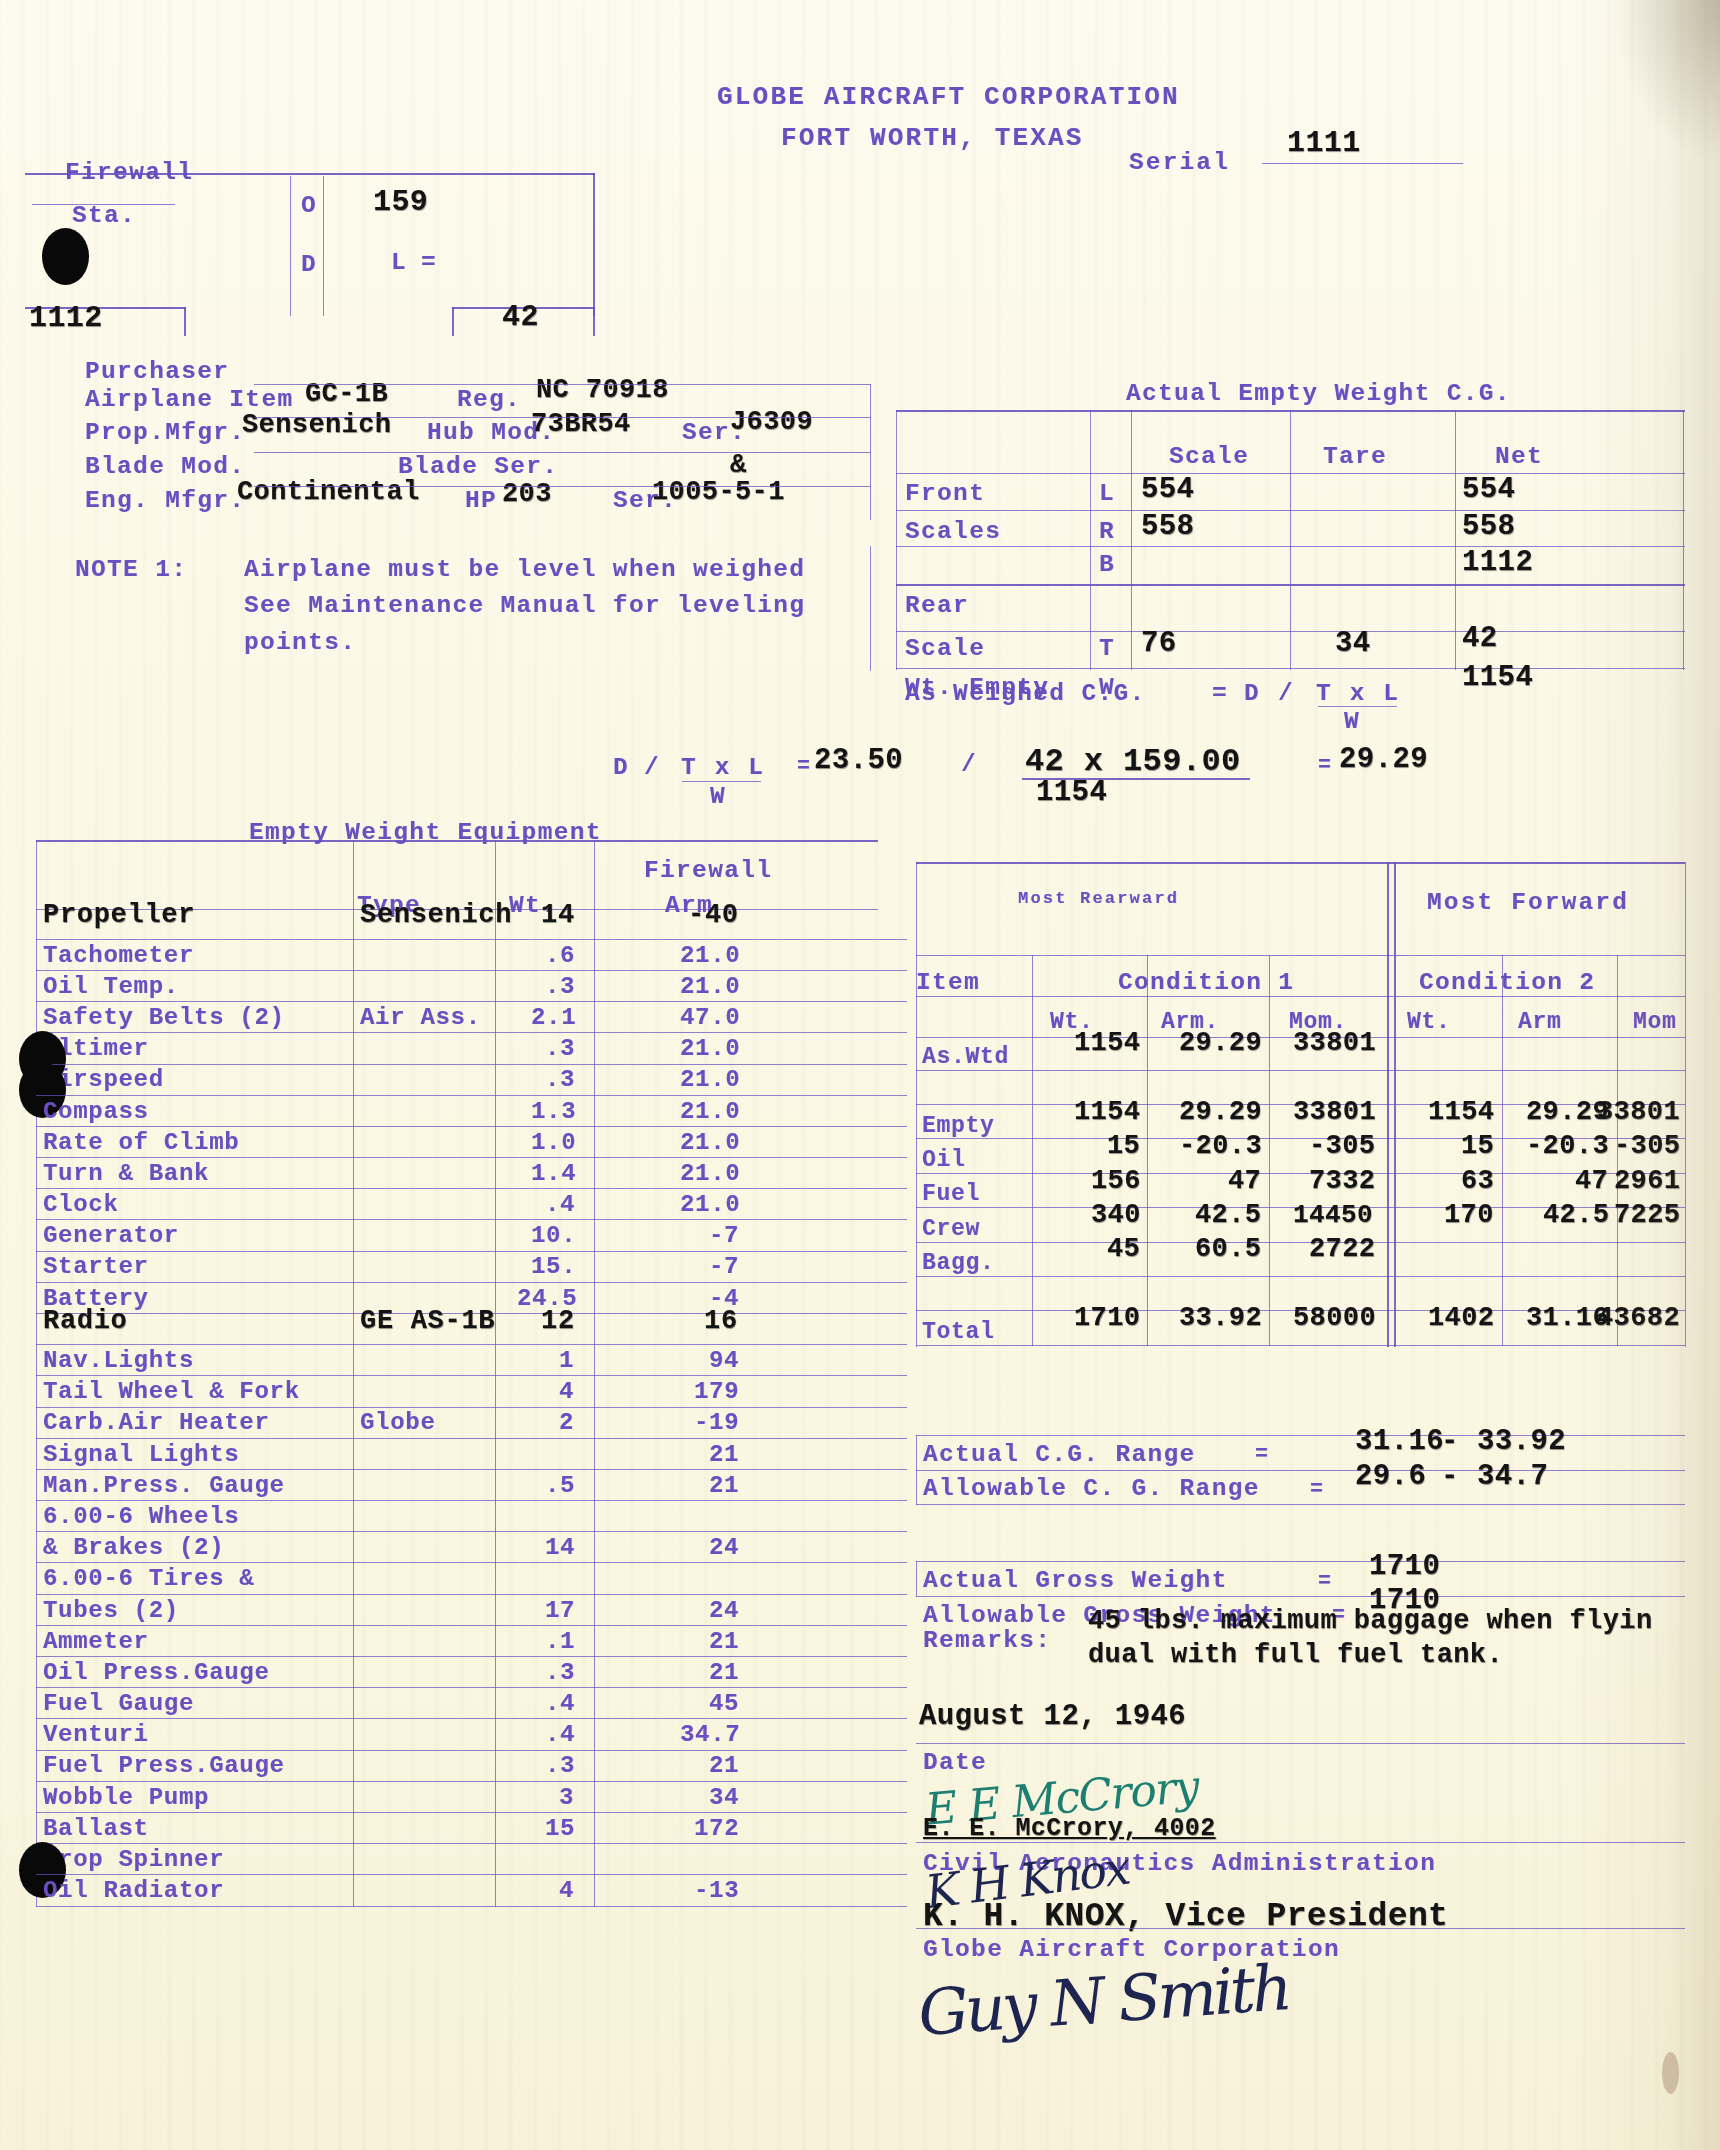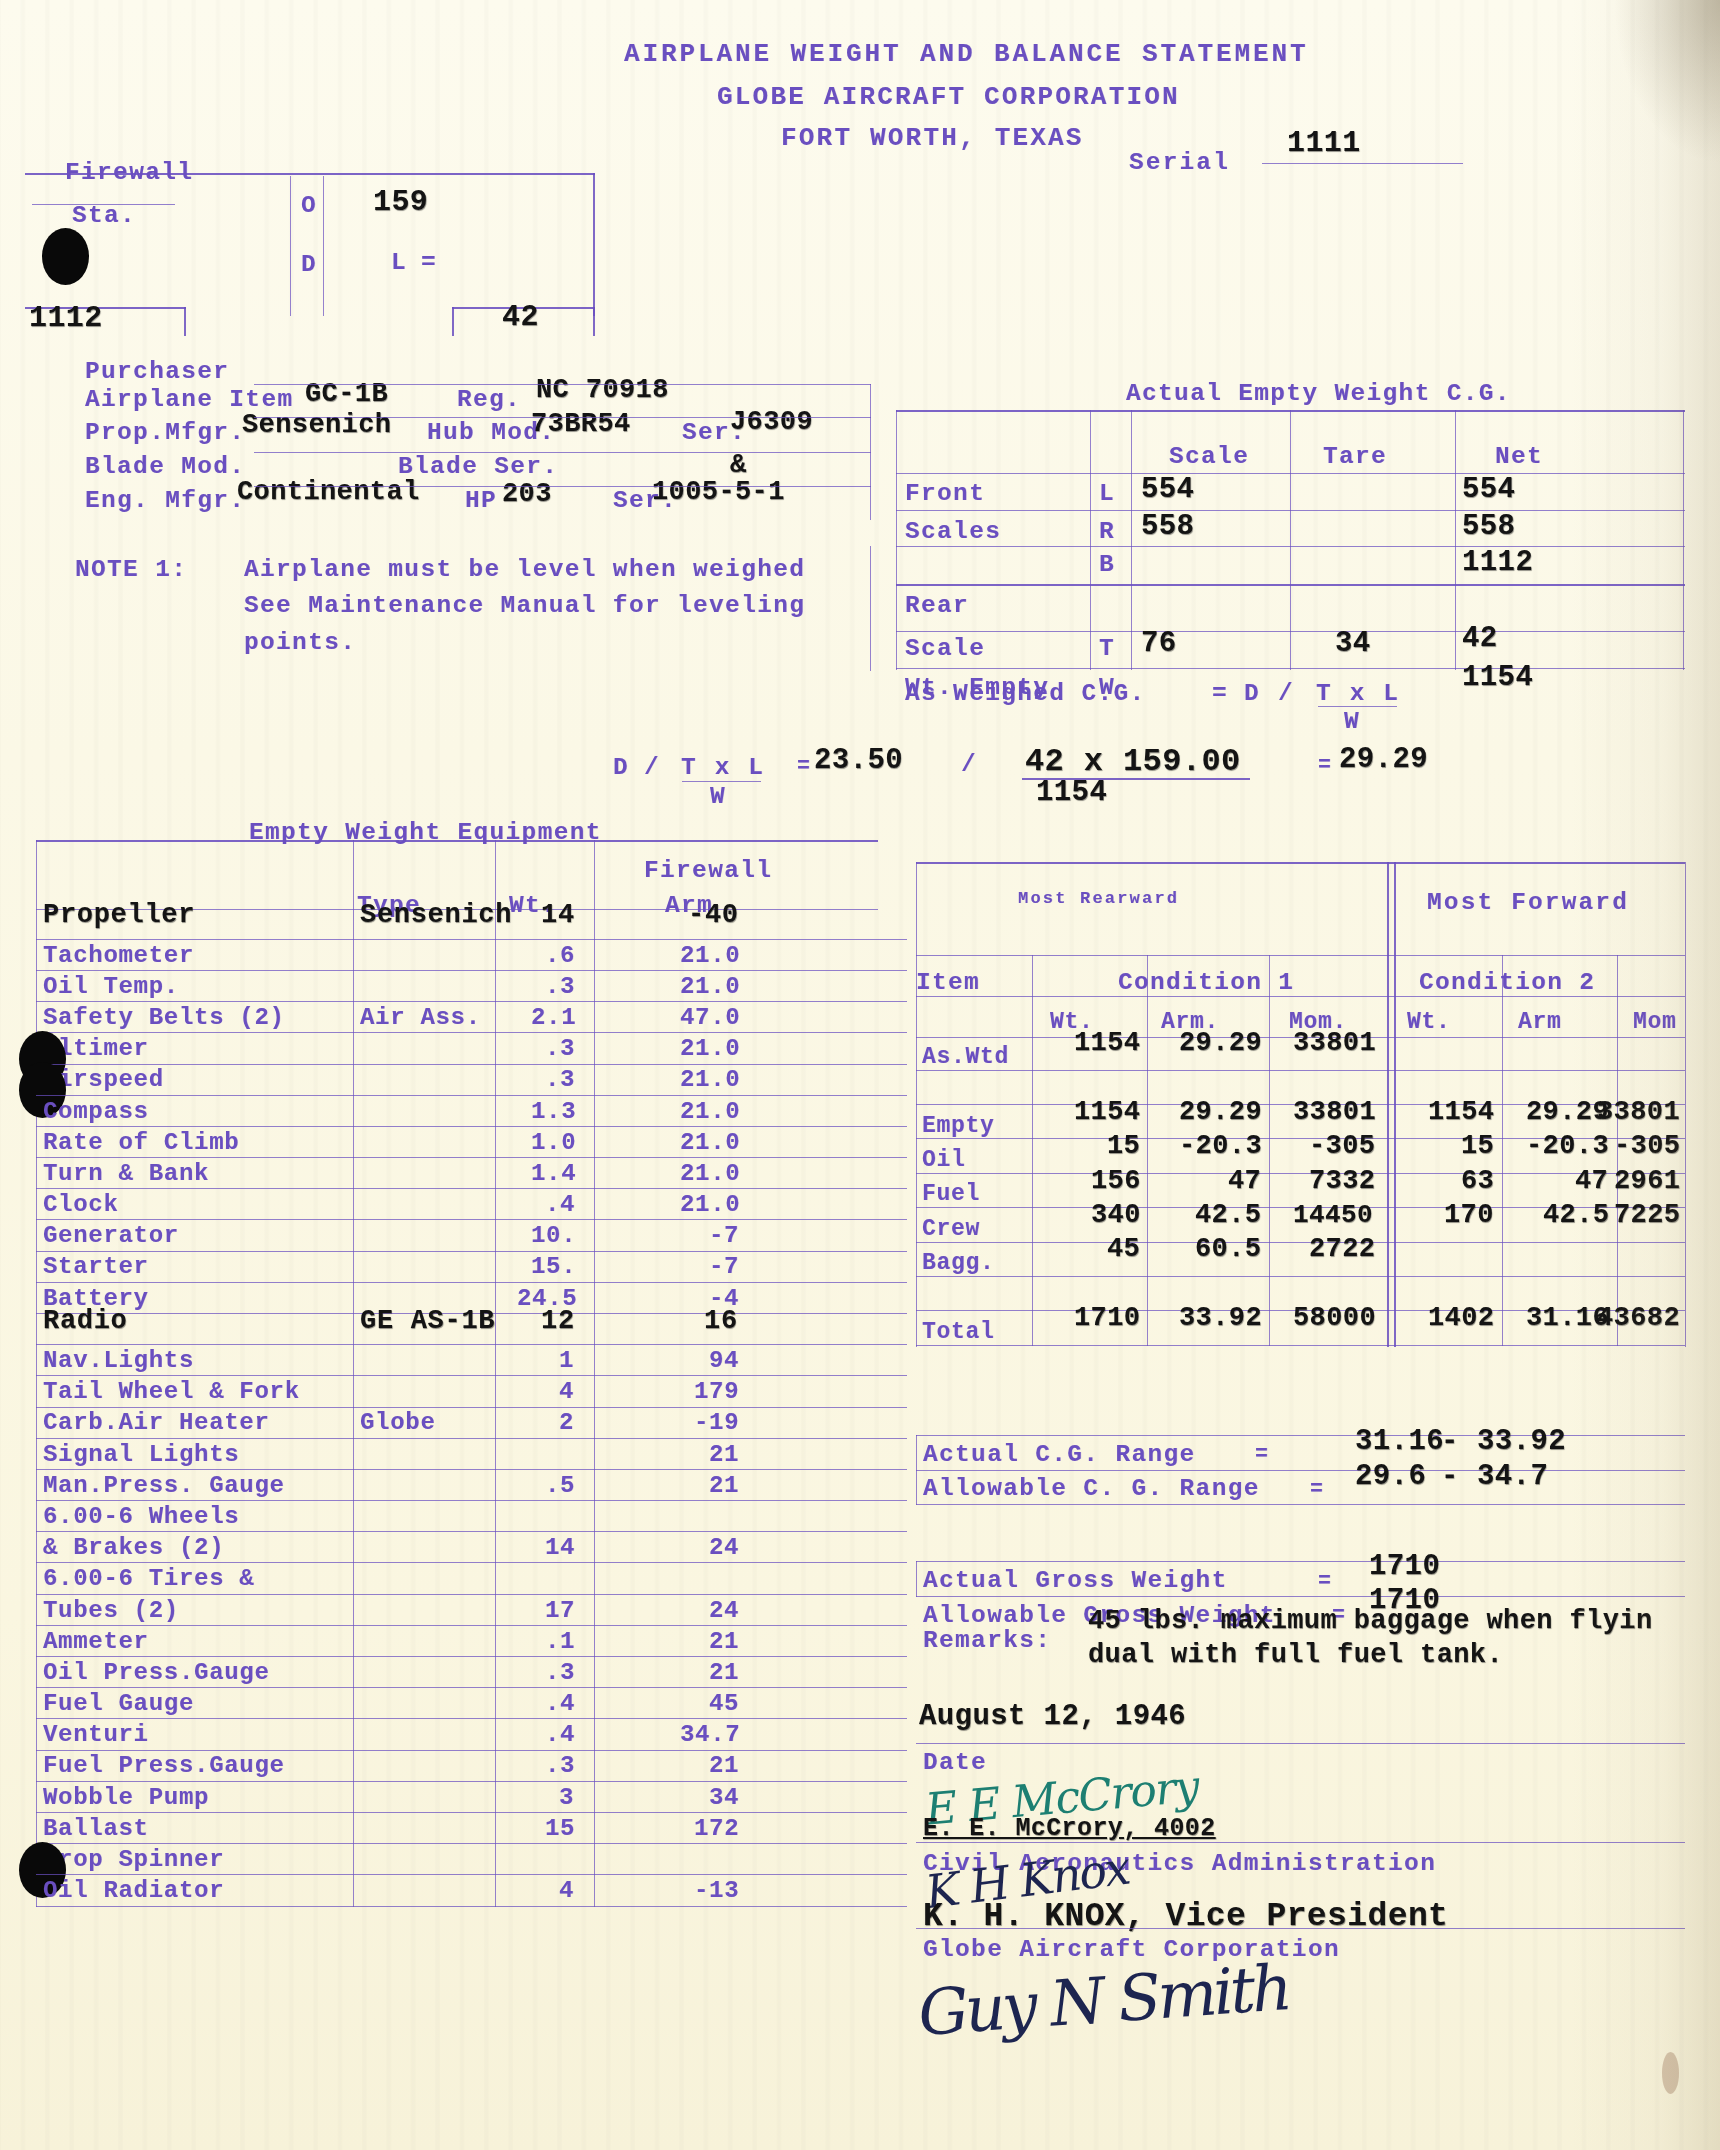--- a/index.html
+++ b/index.html
@@ -53,21 +53,20 @@
   .sig2{color:#1d2550;font-size:46px;transform:rotate(-7deg);letter-spacing:-2.2px;}
   .sig3{color:#1d2550;font-size:63px;transform:rotate(-4deg);letter-spacing:-3.6px;}
 </style>
 </head>
 <body>
 
 <div id="paper"></div>
 
 <div class="layer">
 
-  <div class="tx p bold" style="left:624px;top:39px;font-size:26px;letter-spacing:2.9px;">AIRPLANE WEIGHT AND BALANCE STATEMENT</div>
   <div class="tx p bold" style="left:717px;top:82px;font-size:26px;letter-spacing:2.2px;">GLOBE AIRCRAFT CORPORATION</div>
   <div class="tx p bold" style="left:781px;top:123px;font-size:26px;letter-spacing:2.2px;">FORT WORTH, TEXAS</div>
 
   <div class="tx p bold" style="left:1129px;top:149px;font-size:24.4px;letter-spacing:2.2px;">Serial</div>
   <div class="tx k" style="left:1287px;top:126px;font-size:30px;">1111</div>
   <div class="ln thin" style="left:1262px;top:163px;width:201px;"></div>
 
   <div class="tx p bold" style="left:65px;top:159px;font-size:24.4px;letter-spacing:1.4px;">Firewall</div>
   <div class="tx p bold" style="left:72px;top:202px;font-size:24.4px;letter-spacing:1.4px;">Sta.</div>
 

